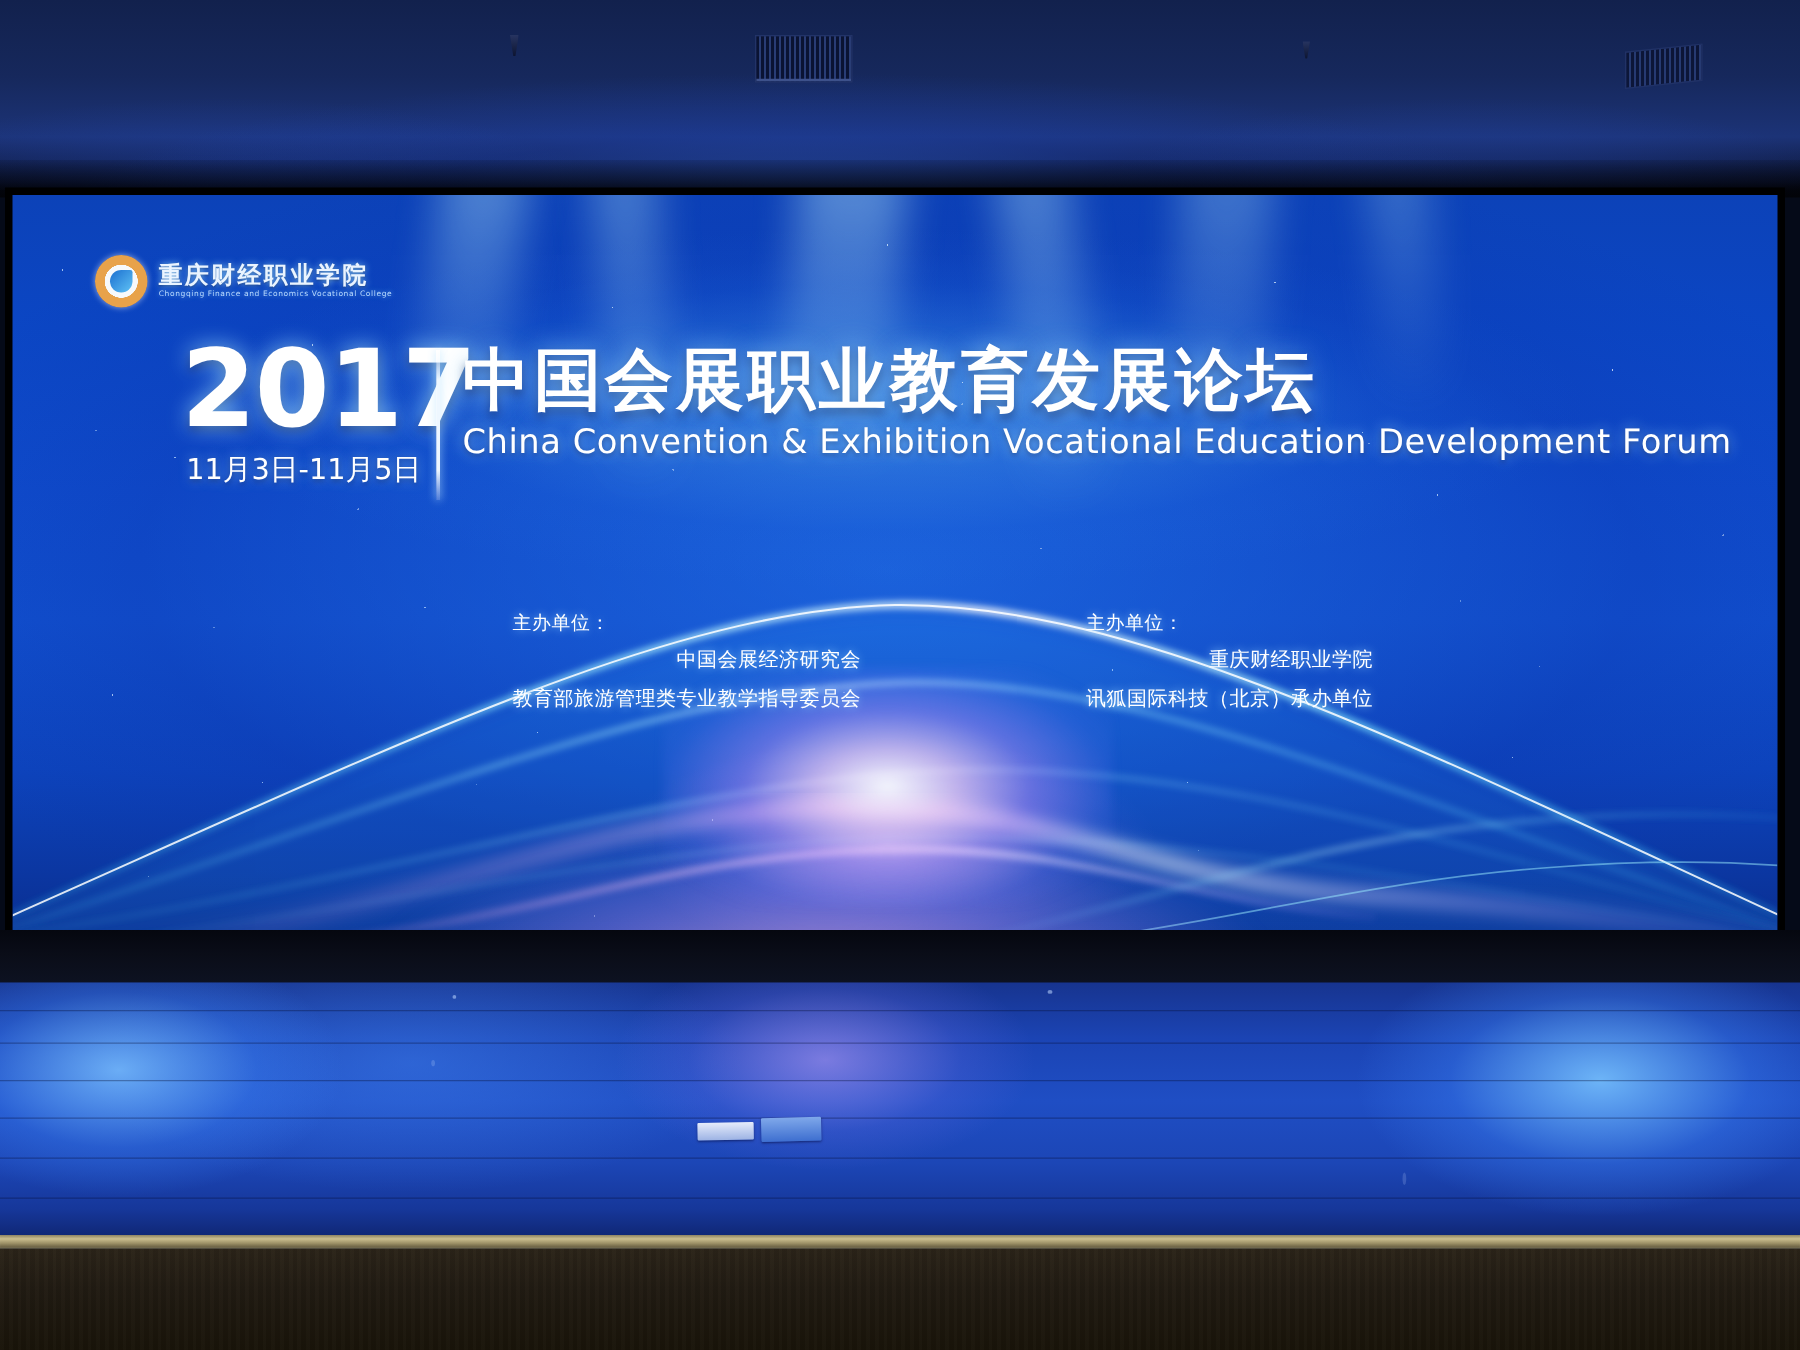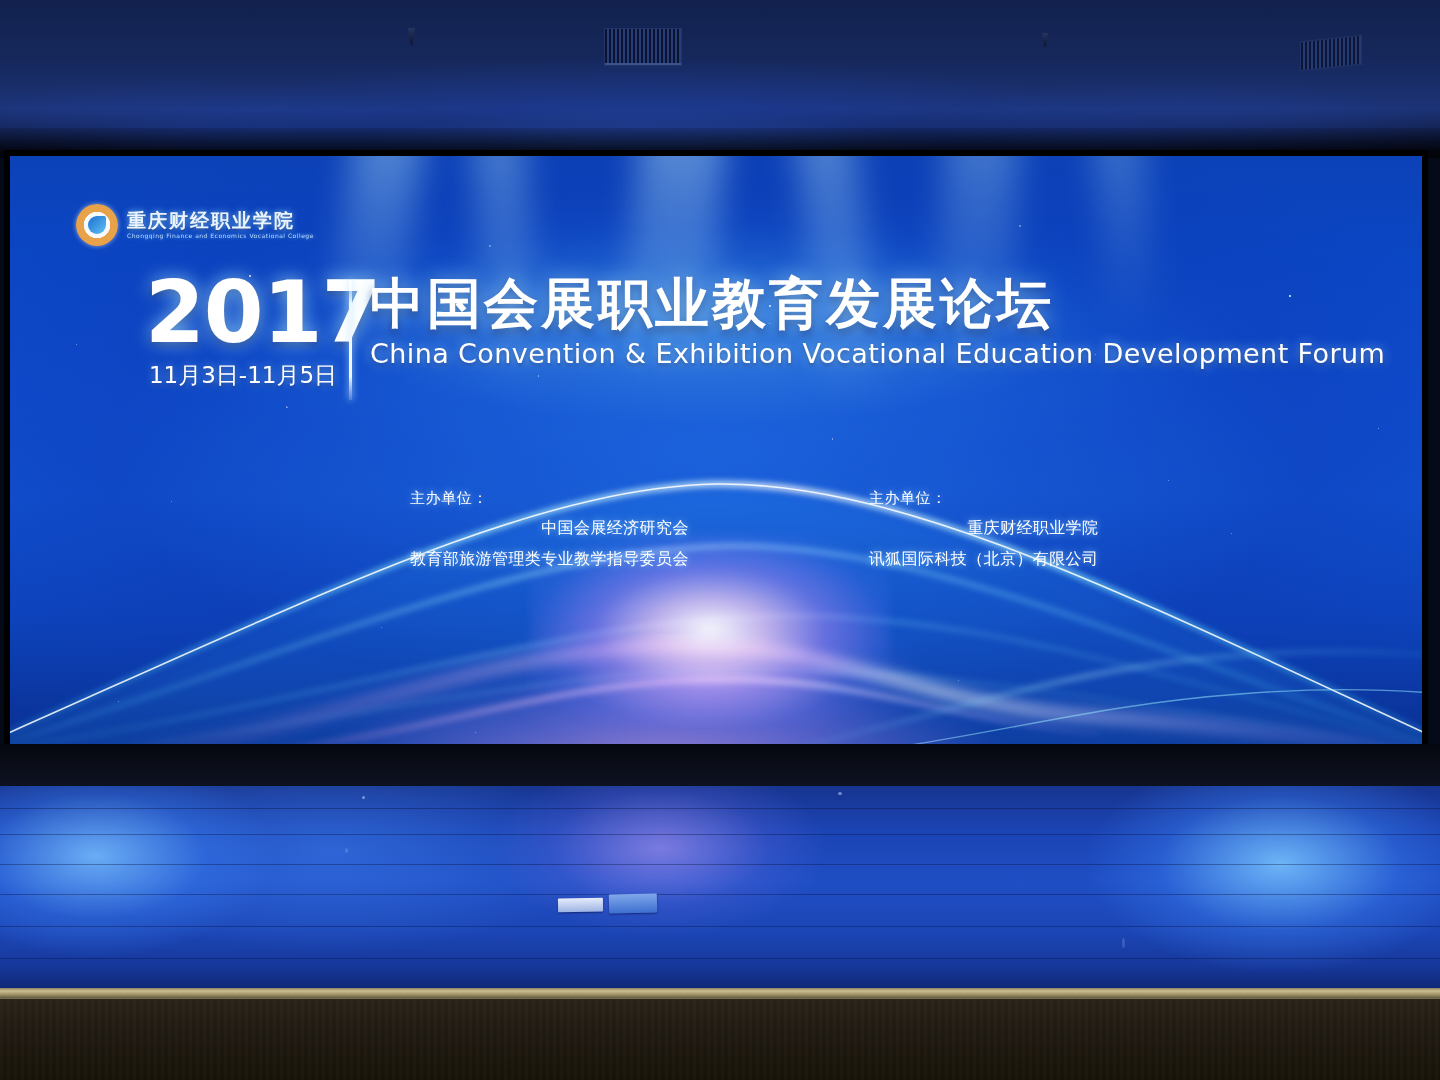--- a/index.html
+++ b/index.html
@@ -319,21 +319,21 @@
 
       <div class="orgs">
         <div class="org-col">
           <div class="org-head">主办单位：</div>
           <div class="org-item">中国会展经济研究会</div>
           <div class="org-item">教育部旅游管理类专业教学指导委员会</div>
         </div>
         <div class="org-col">
           <div class="org-head">主办单位：</div>
           <div class="org-item">重庆财经职业学院</div>
-          <div class="org-item">讯狐国际科技（北京）有限公司</div>
+          <div class="org-item">讯狐国际科技（北京）承办单位</div>
         </div>
       </div>
 
     </div>
   </div>
 
   <div class="screen-bottom-dark"></div>
 
   <div class="stage-floor">
     <div class="plank" style="top:22px"></div>

